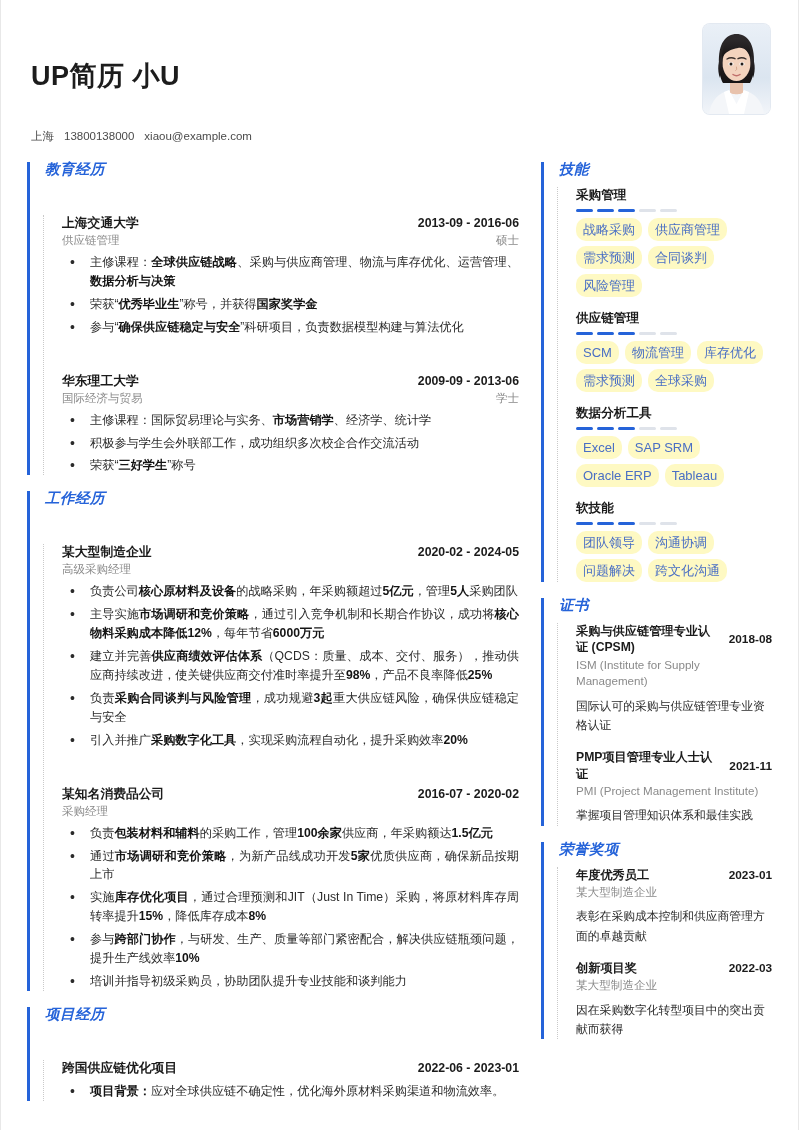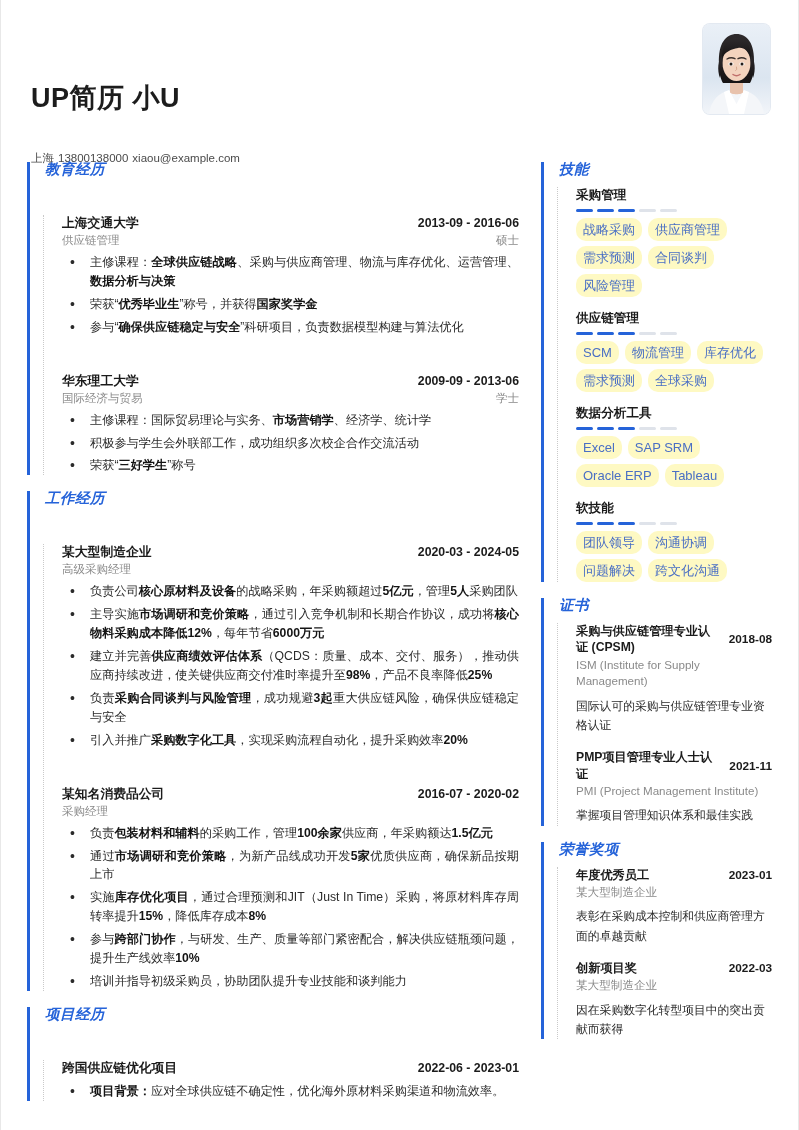--- a/index.html
+++ b/index.html
@@ -17,36 +17,36 @@
     height: 1130px;
     background: #fff;
     border-left: 1px solid #e8e8e8;
     border-right: 1px solid #e8e8e8;
     overflow: hidden;
   }
 
   
   .header {
     position: relative;
-    padding: 54px 30px 0 30px;
+    padding: 32px 30px 0 30px;
     height: 160px;
   }
   .name-line {
     font-size: 27px;
     font-weight: 600;
     letter-spacing: 0.5px;
     color: #1c1c1c;
     margin-top: 26px;
   }
   .contact-row {
     margin-top: 35px;
     font-size: 11.5px;
     color: #4a4a4a;
     display: flex;
-    gap: 4px;
+    gap: 10px;
     align-items: baseline;
   }
   .contact-row span { white-space: nowrap; }
 
   .avatar {
     position: absolute;
     top: 24px;
     right: 28px;
     width: 67px;
     height: 90px;
@@ -302,21 +302,21 @@
         </div>
       </div>
 
       <div class="section">
         <div class="section-title">工作经历</div>
         <div class="section-body">
 
           <div class="entry">
             <div class="entry-head">
               <div class="entry-title">某大型制造企业</div>
-              <div class="entry-date">2020-03 - 2024-05</div>
+              <div class="entry-date">2020-02 - 2024-05</div>
             </div>
             <div class="entry-sub">
               <div class="entry-subtitle">高级采购经理</div>
             </div>
             <ul class="bullets">
               <li>负责公司<b>核心原材料及设备</b>的战略采购，年采购额超过<b>5亿元</b>，管理<b>5人</b>采购团队</li>
               <li>主导实施<b>市场调研和竞价策略</b>，通过引入竞争机制和长期合作协议，成功将<b>核心物料采购成本降低12%</b>，每年节省<b>6000万元</b></li>
               <li>建立并完善<b>供应商绩效评估体系</b>（QCDS：质量、成本、交付、服务），推动供应商持续改进，使关键供应商交付准时率提升至<b>98%</b>，产品不良率降低<b>25%</b></li>
               <li>负责<b>采购合同谈判与风险管理</b>，成功规避<b>3起</b>重大供应链风险，确保供应链稳定与安全</li>
               <li>引入并推广<b>采购数字化工具</b>，实现采购流程自动化，提升采购效率<b>20%</b></li>

